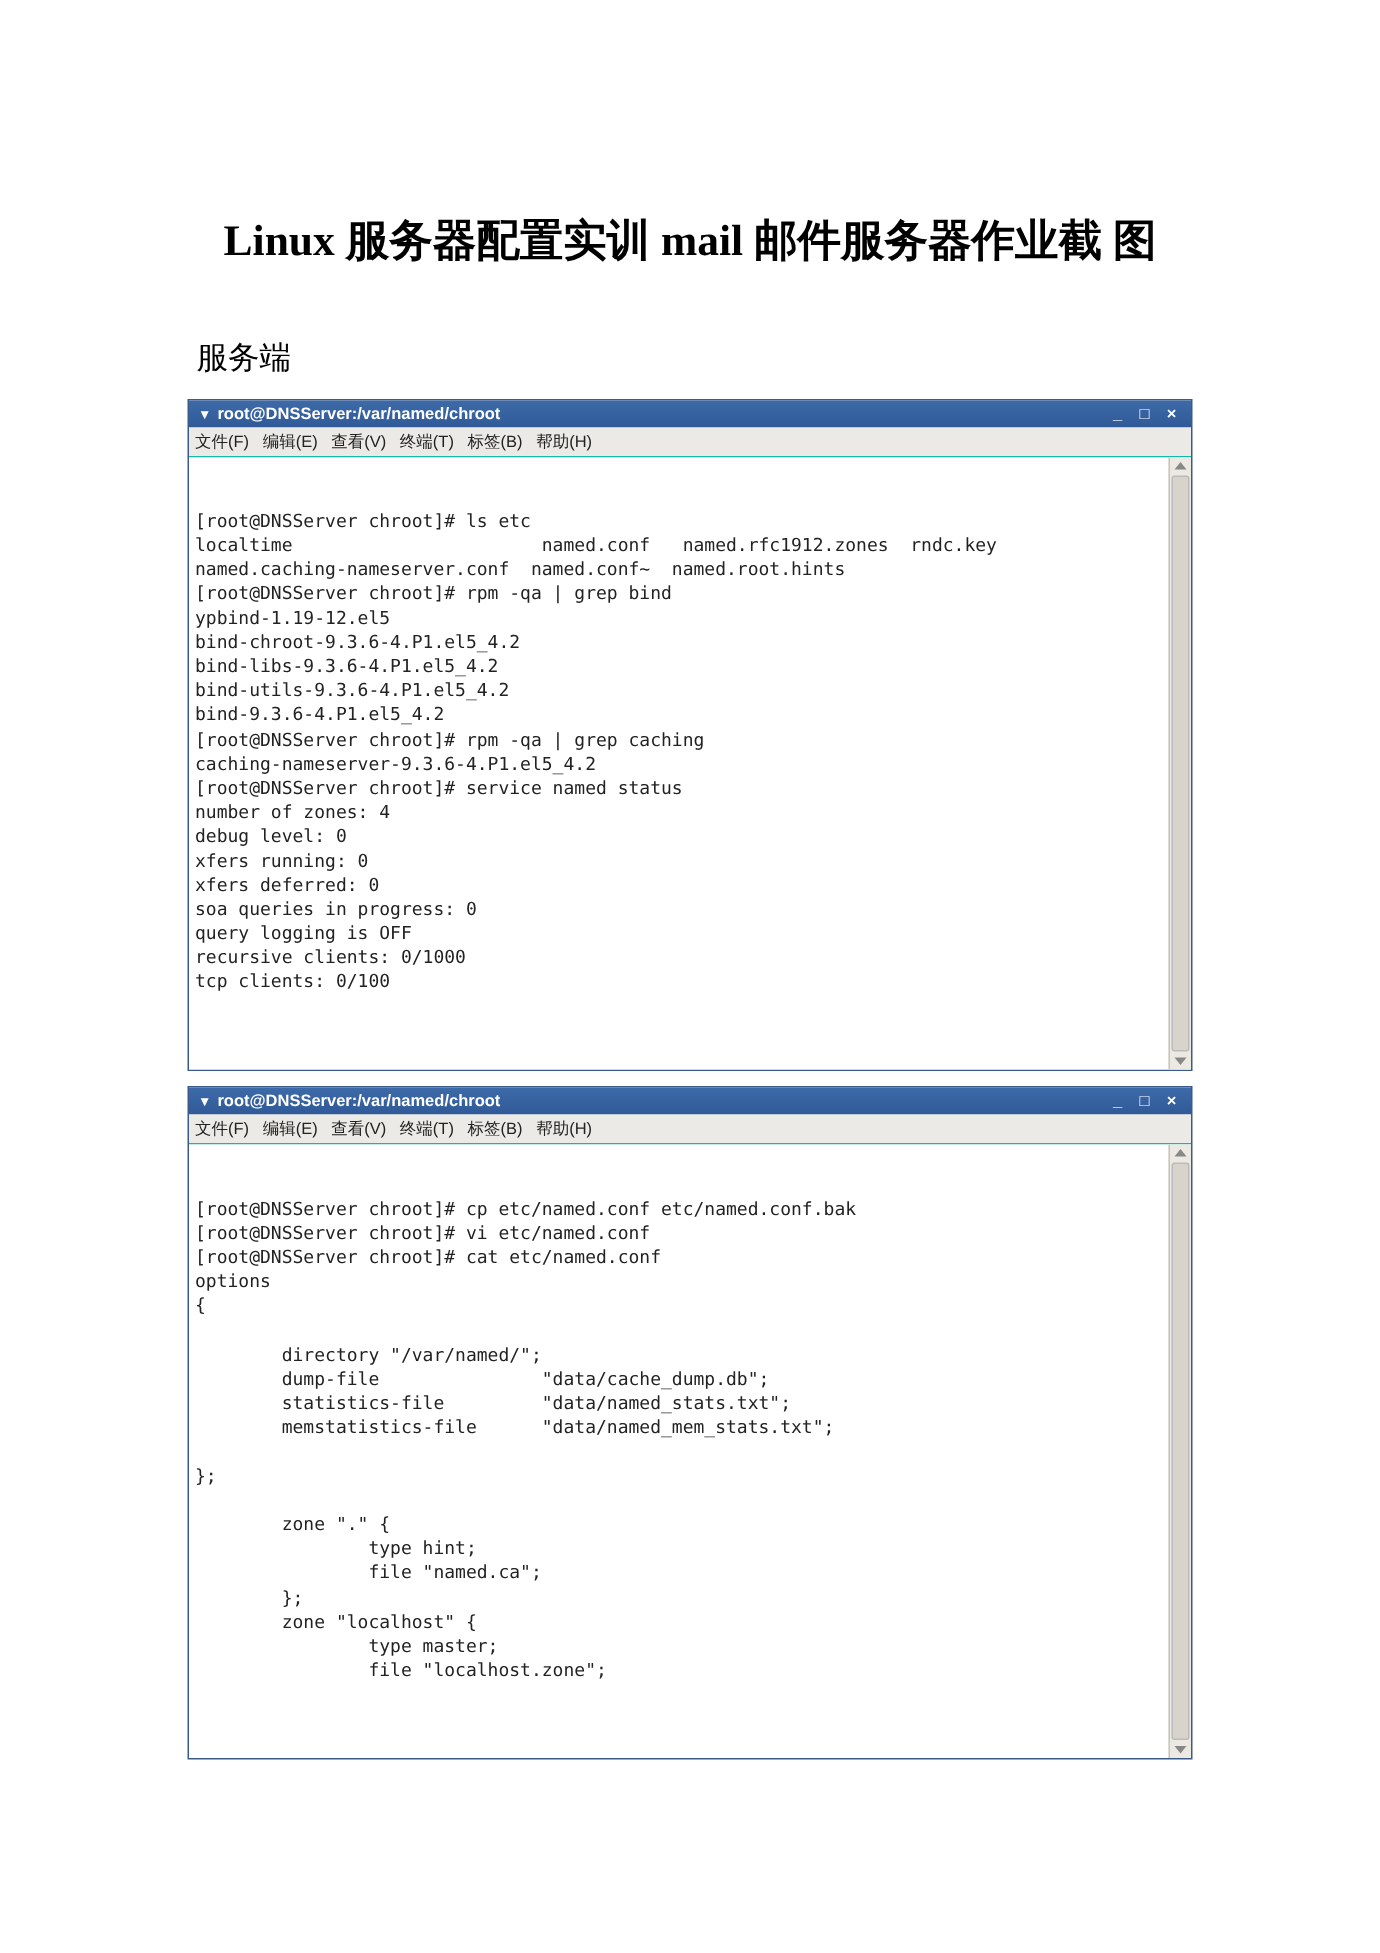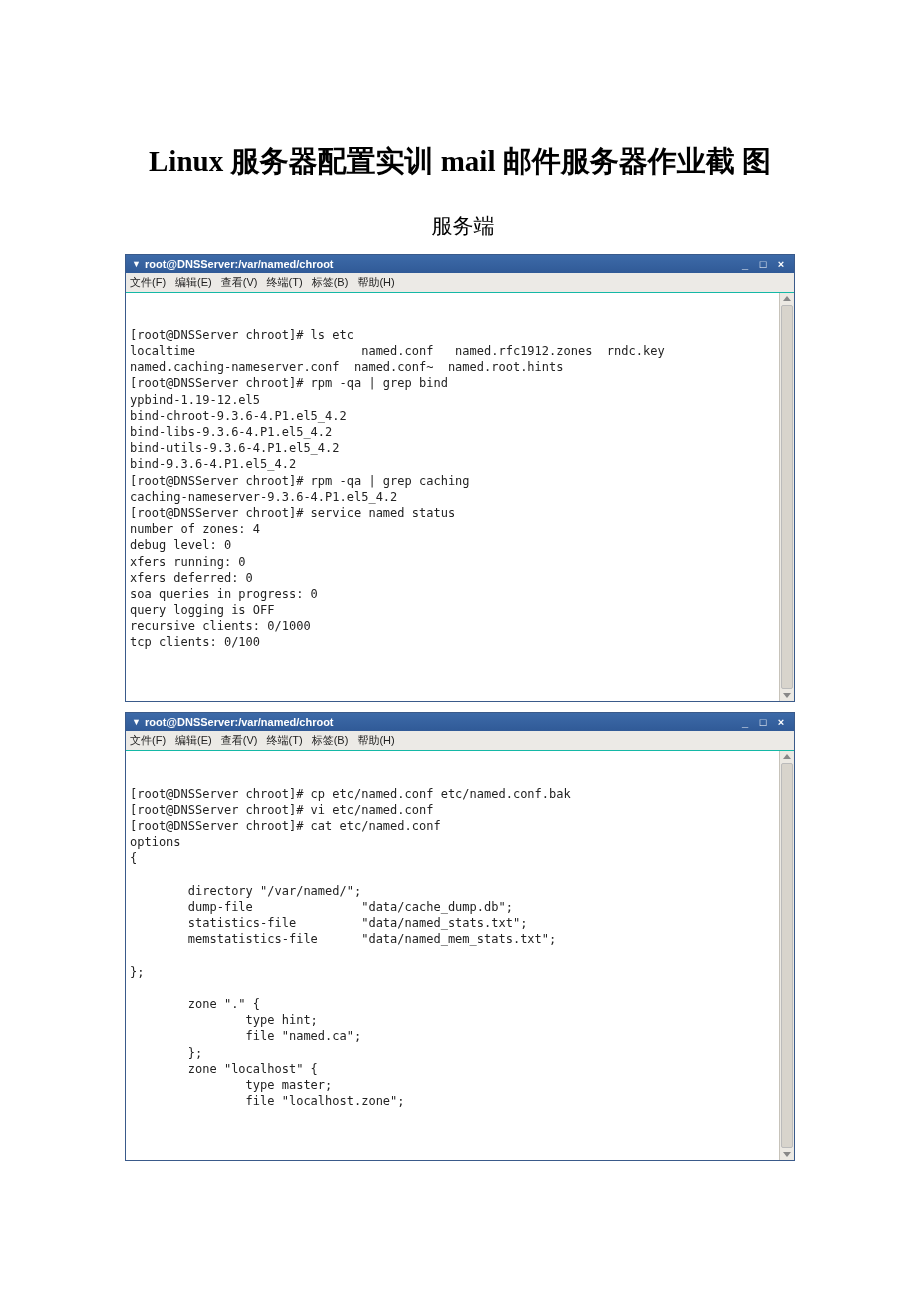--- a/index.html
+++ b/index.html
@@ -11,27 +11,26 @@
   }
   .page {
     padding: 140px 125px 60px 125px;
   }
   .title {
     text-align: center;
     font-family: "SimSun", "宋体", serif;
     font-weight: bold;
     font-size: 29px;
     line-height: 1.5;
-    margin-bottom: 28px;
+    margin-bottom: 40px;
   }
   .section-heading {
     font-family: "SimSun", "宋体", serif;
     font-size: 21px;
     margin: 0 0 14px 6px;
-    text-align: center;
   }
   .terminal {
     border: 1px solid #3a5a8a;
     margin-bottom: 10px;
     font-size: 12px;
     font-family: "DejaVu Sans Mono", "Courier New", monospace;
   }
   .term-title {
     background: linear-gradient(#3d6aa8, #305a97);
     color: #ffffff;

